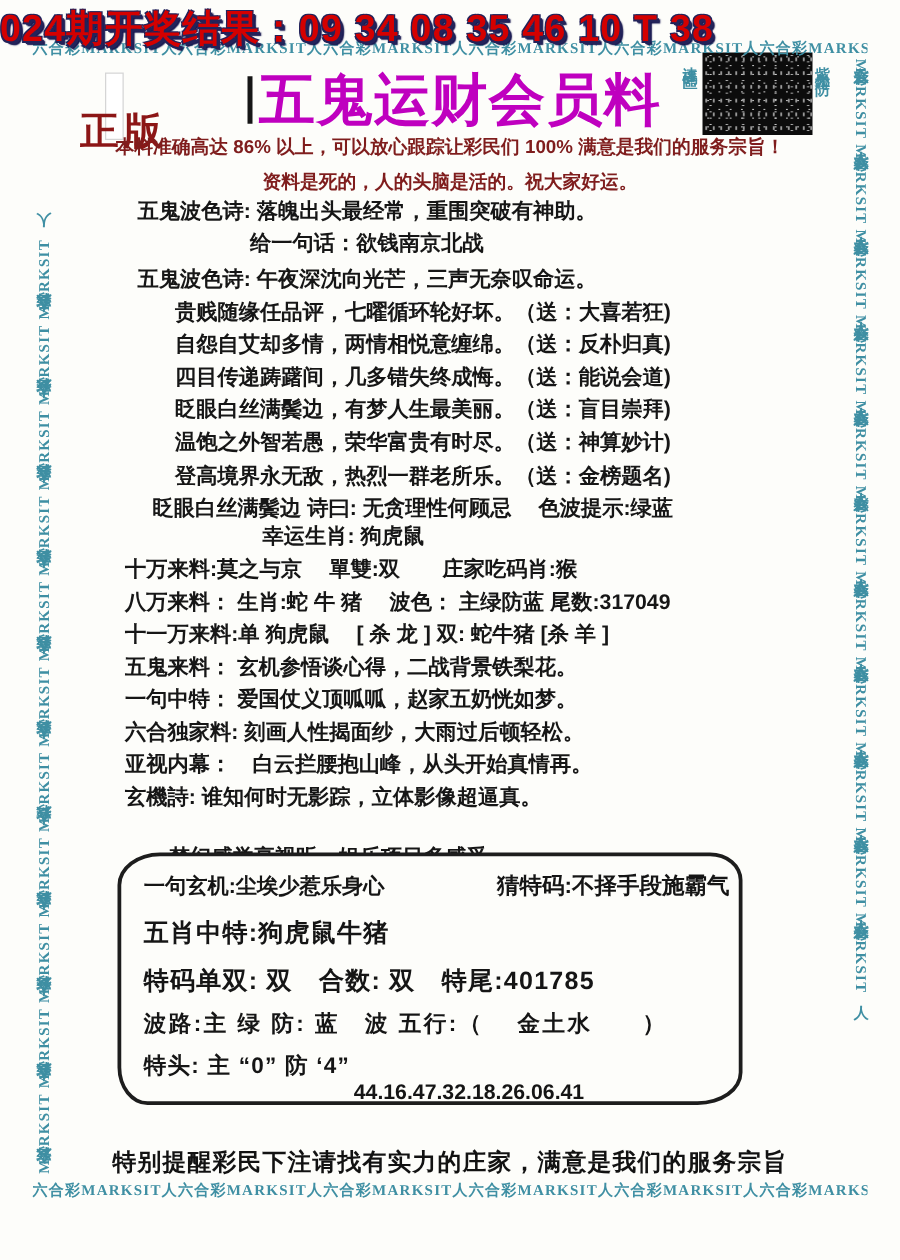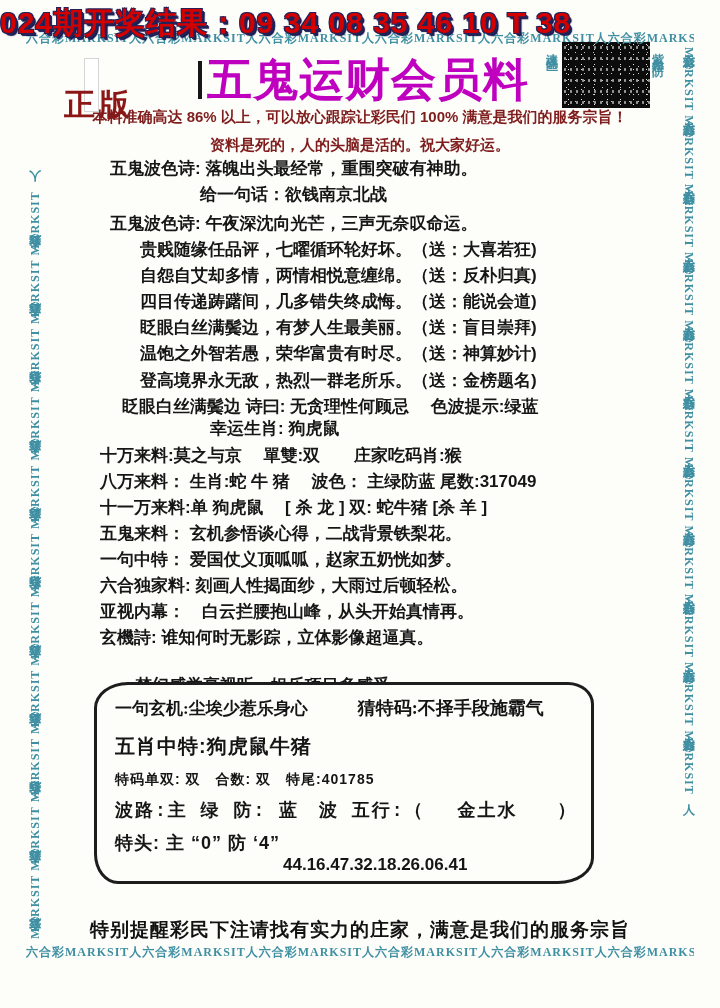--- a/index.html
+++ b/index.html
@@ -86,25 +86,25 @@
   .mt8 { margin-top:8px; } .mt6 { margin-top:6px; } .mt4 { margin-top:4px; }
   .mt26 { margin-top:27px; } .mb0 { margin-bottom:1px; }
   
   .tipbox {
     position:absolute; left:94px; top:682px; width:500px; height:202px;
     border:3px solid #1d1d1d;
     border-radius:34px 26px 36px 24px / 26px 22px 26px 30px;
     padding:11px 12px 0 18px;
     font-weight:bold; color:#151515; background:#fdfdfa; z-index:3;
   }
-  .tb-row1 { display:flex; align-items:flex-end; font-size:17px; white-space:nowrap;font-family:Liberation Serif, serif; }
-  .tb-row1 .rgt { margin-left:50px; font-size:18px; }
+  .tb-row1 { display:flex; align-items:flex-end; font-size:17px; white-space:nowrap; }
+  .tb-row1 .rgt { margin-left:90px; font-size:18px; }
   .tb-wuxiao { margin-top:13px; font-size:20px; letter-spacing:1px; }
-  .tb-ds     { margin-top:11px; font-size:14px; letter-spacing:1px; }
-  .tb-bolu   { margin-top:9px;  font-size:18px; letter-spacing:2px;font-family:Liberation Mono, monospace; }
+  .tb-ds     { margin-top:11px; font-size:20px; letter-spacing:1px; }
+  .tb-bolu   { margin-top:9px;  font-size:18px; letter-spacing:2px; }
   .tb-tetou  { margin-top:9px;  font-size:18px; letter-spacing:1px; }
   .tb-tw1    { margin-top:7px;  font-size:17px; }
   .tb-tw2    { margin-left:168px; font-size:17px; }
   
   .reminder {
     position:absolute; left:90px; top:917px; font-weight:bold; font-size:19px;
     color:#121212; letter-spacing:1px; z-index:4; white-space:nowrap;
   }
 </style>
 </head>

